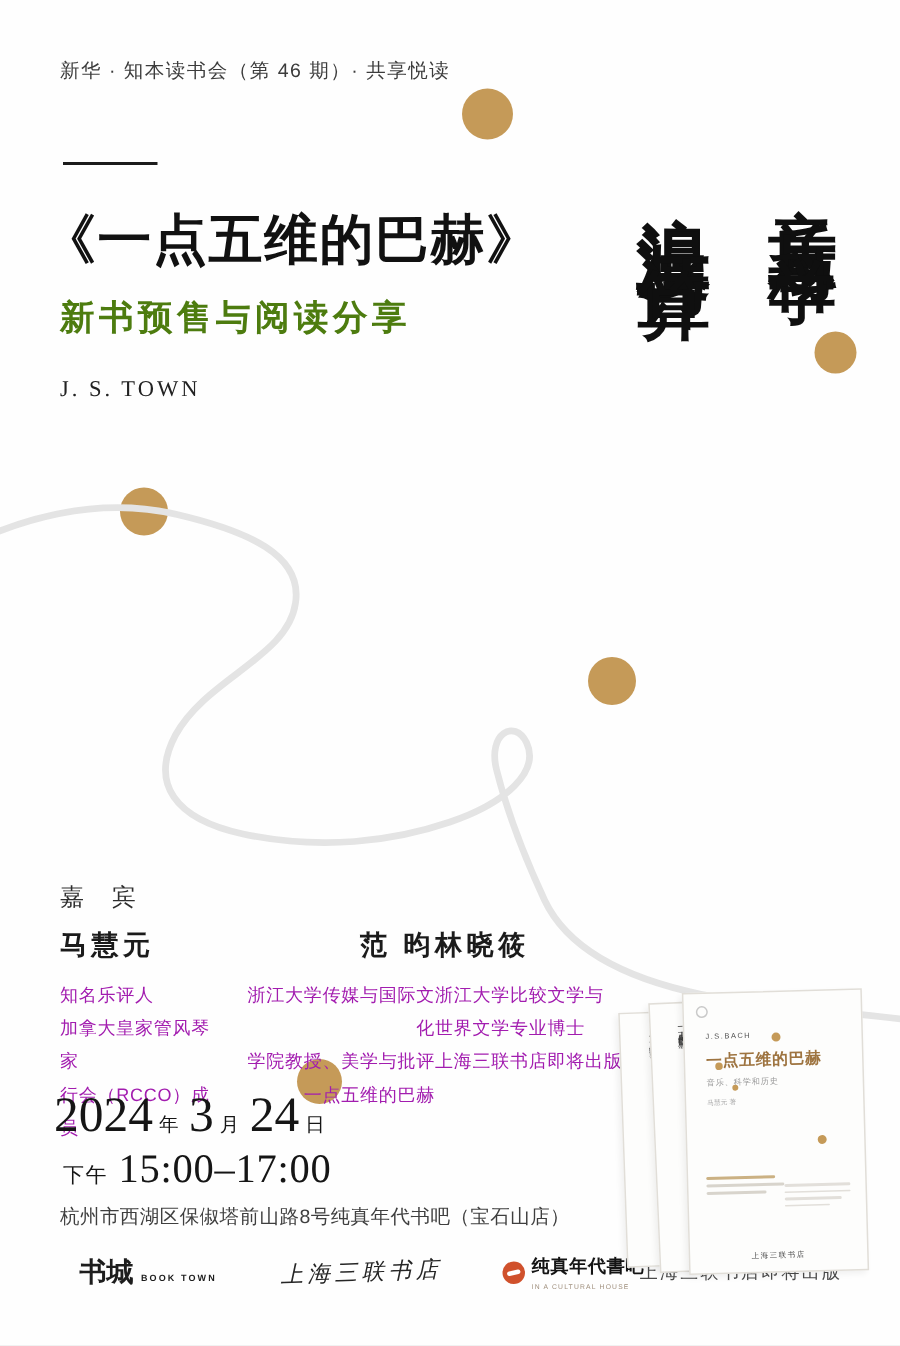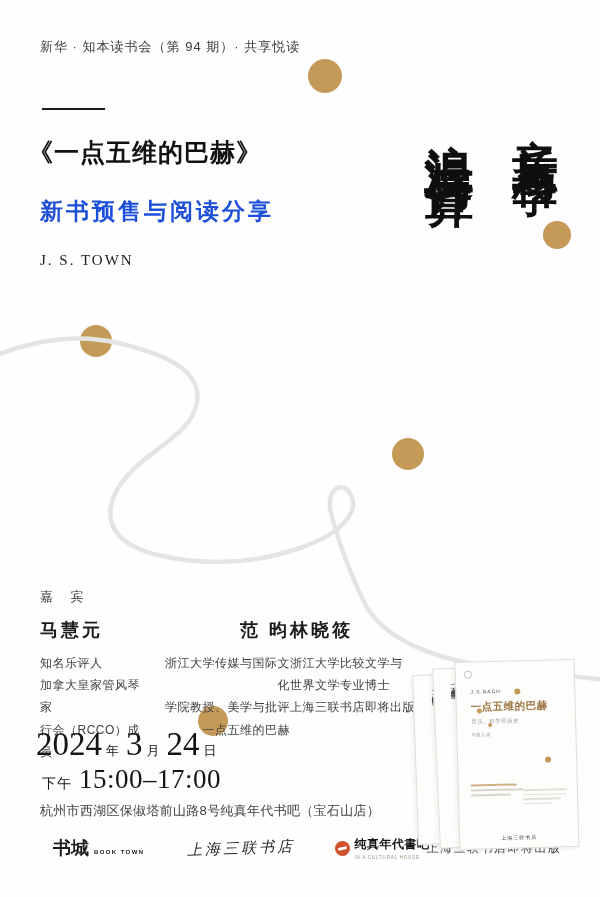--- a/index.html
+++ b/index.html
@@ -7,47 +7,47 @@
     position:relative;width:600px;height:897px;margin:0 auto;
     background:#fefefe;overflow:hidden;
     font-family:"Liberation Sans","DejaVu Sans",sans-serif;color:#141414;
   }
   .serif{font-family:"Liberation Serif","DejaVu Serif",serif;}
   
   .kicker{position:absolute;left:40px;top:38px;font-size:13px;letter-spacing:1px;color:#3c3c3c;}
   
   .dash{position:absolute;left:42px;top:108px;width:63px;height:2px;background:#1c1c1c;}
   
-  .title{position:absolute;left:28px;top:136px;font-size:25px;font-weight:700;letter-spacing:1px;color:#111;}
-  .subtitle{position:absolute;left:40px;top:196px;font-size:23px;font-weight:600;letter-spacing:3px;color:#1d4ed8;}
+  .title{position:absolute;left:28px;top:136px;font-size:36px;font-weight:700;letter-spacing:1px;color:#111;}
+  .subtitle{position:absolute;left:40px;top:196px;font-size:23px;font-weight:600;letter-spacing:3px;color:#4d7c0f;}
   .bach{position:absolute;left:40px;top:252px;font-size:15px;letter-spacing:2px;color:#222;}
   
   .vhead{
     position:absolute;top:102px;right:34px;height:330px;z-index:2;
     writing-mode:vertical-rl;font-family:"Liberation Serif","DejaVu Serif",serif;
     font-weight:700;color:#0f0f0f;
   }
   .vhead .col1{display:block;font-size:46px;letter-spacing:8px;}
   .vhead .col2{display:block;font-size:49px;letter-spacing:9px;margin-block-end:0;padding-inline-start:2px;}
   .vhead .col1{margin-block-end:22px;}
   
   .dot{position:absolute;border-radius:50%;background:#C59A58;}
   .dot1{left:308px;top:59px;width:34px;height:34px;}
   .dot2{left:543px;top:221px;width:28px;height:28px;z-index:1;}
   .dot3{left:80px;top:325px;width:32px;height:32px;}
   .dot4{left:392px;top:438px;width:32px;height:32px;}
   .dot5{left:198px;top:706px;width:30px;height:30px;}
   
   .thread{position:absolute;left:0;top:0;z-index:3;pointer-events:none;}
   
-  .guest-label{position:absolute;left:40px;top:588px;font-size:13px;letter-spacing:7px;color:#2e2e2e;}
+  .guest-label{position:absolute;left:40px;top:588px;font-size:16px;letter-spacing:7px;color:#2e2e2e;}
   .guests{position:absolute;left:40px;top:618px;display:flex;}
   .guest{margin-right:0;}
   .guest .gname{font-size:18px;font-weight:700;letter-spacing:3px;color:#1b1b1b;margin-bottom:10px;}
-  .guest .gline{font-size:12px;color:#404040;line-height:1.85;letter-spacing:0.5px;}
+  .guest .gline{font-size:12px;color:#a21caf;line-height:1.85;letter-spacing:0.5px;}
   .g1{width:112px;}
   .g2{width:126px;margin-left:12px;text-align:right;}
   .g3{width:130px;margin-left:0px;}
   
   .dateline{position:absolute;left:36px;top:726px;display:flex;align-items:baseline;color:#151515;}
   .dateline .num{font-family:"Liberation Serif","DejaVu Serif",serif;font-size:33px;font-weight:500;}
   .dateline .unit{font-size:13px;margin:0 7px 0 4px;}
   .timeline{position:absolute;left:42px;top:764px;display:flex;align-items:baseline;color:#151515;}
   .timeline .prefix{font-size:14px;margin-right:7px;letter-spacing:1px;}
   .timeline .range{font-family:"Liberation Serif","DejaVu Serif",serif;font-size:27px;font-weight:500;letter-spacing:0.5px;}
@@ -112,21 +112,21 @@
              C 379 634, 420 653, 468 663
              C 516 672, 560 674, 615 681" fill="none" stroke="#E4E4E4" stroke-width="4.5" stroke-linecap="round"></path>
   </svg>
 
   <div class="dot dot1"></div>
   <div class="dot dot2"></div>
   <div class="dot dot3"></div>
   <div class="dot dot4"></div>
   <div class="dot dot5"></div>
 
-  <div class="kicker">新华 · 知本读书会（第 94 期）· 共享悦读</div>
+  <div class="kicker">新华 · 知本读书会（第 46 期）· 共享悦读</div>
   <div class="dash"></div>
   <div class="title serif">《一点五维的巴赫》</div>
   <div class="subtitle serif">新书预售与阅读分享</div>
   <div class="bach serif">J. S. TOWN</div>
 
   <div class="vhead">
     <span class="col1">音乐与科学</span>
     <span class="col2">浪漫与计算</span>
   </div>
 

